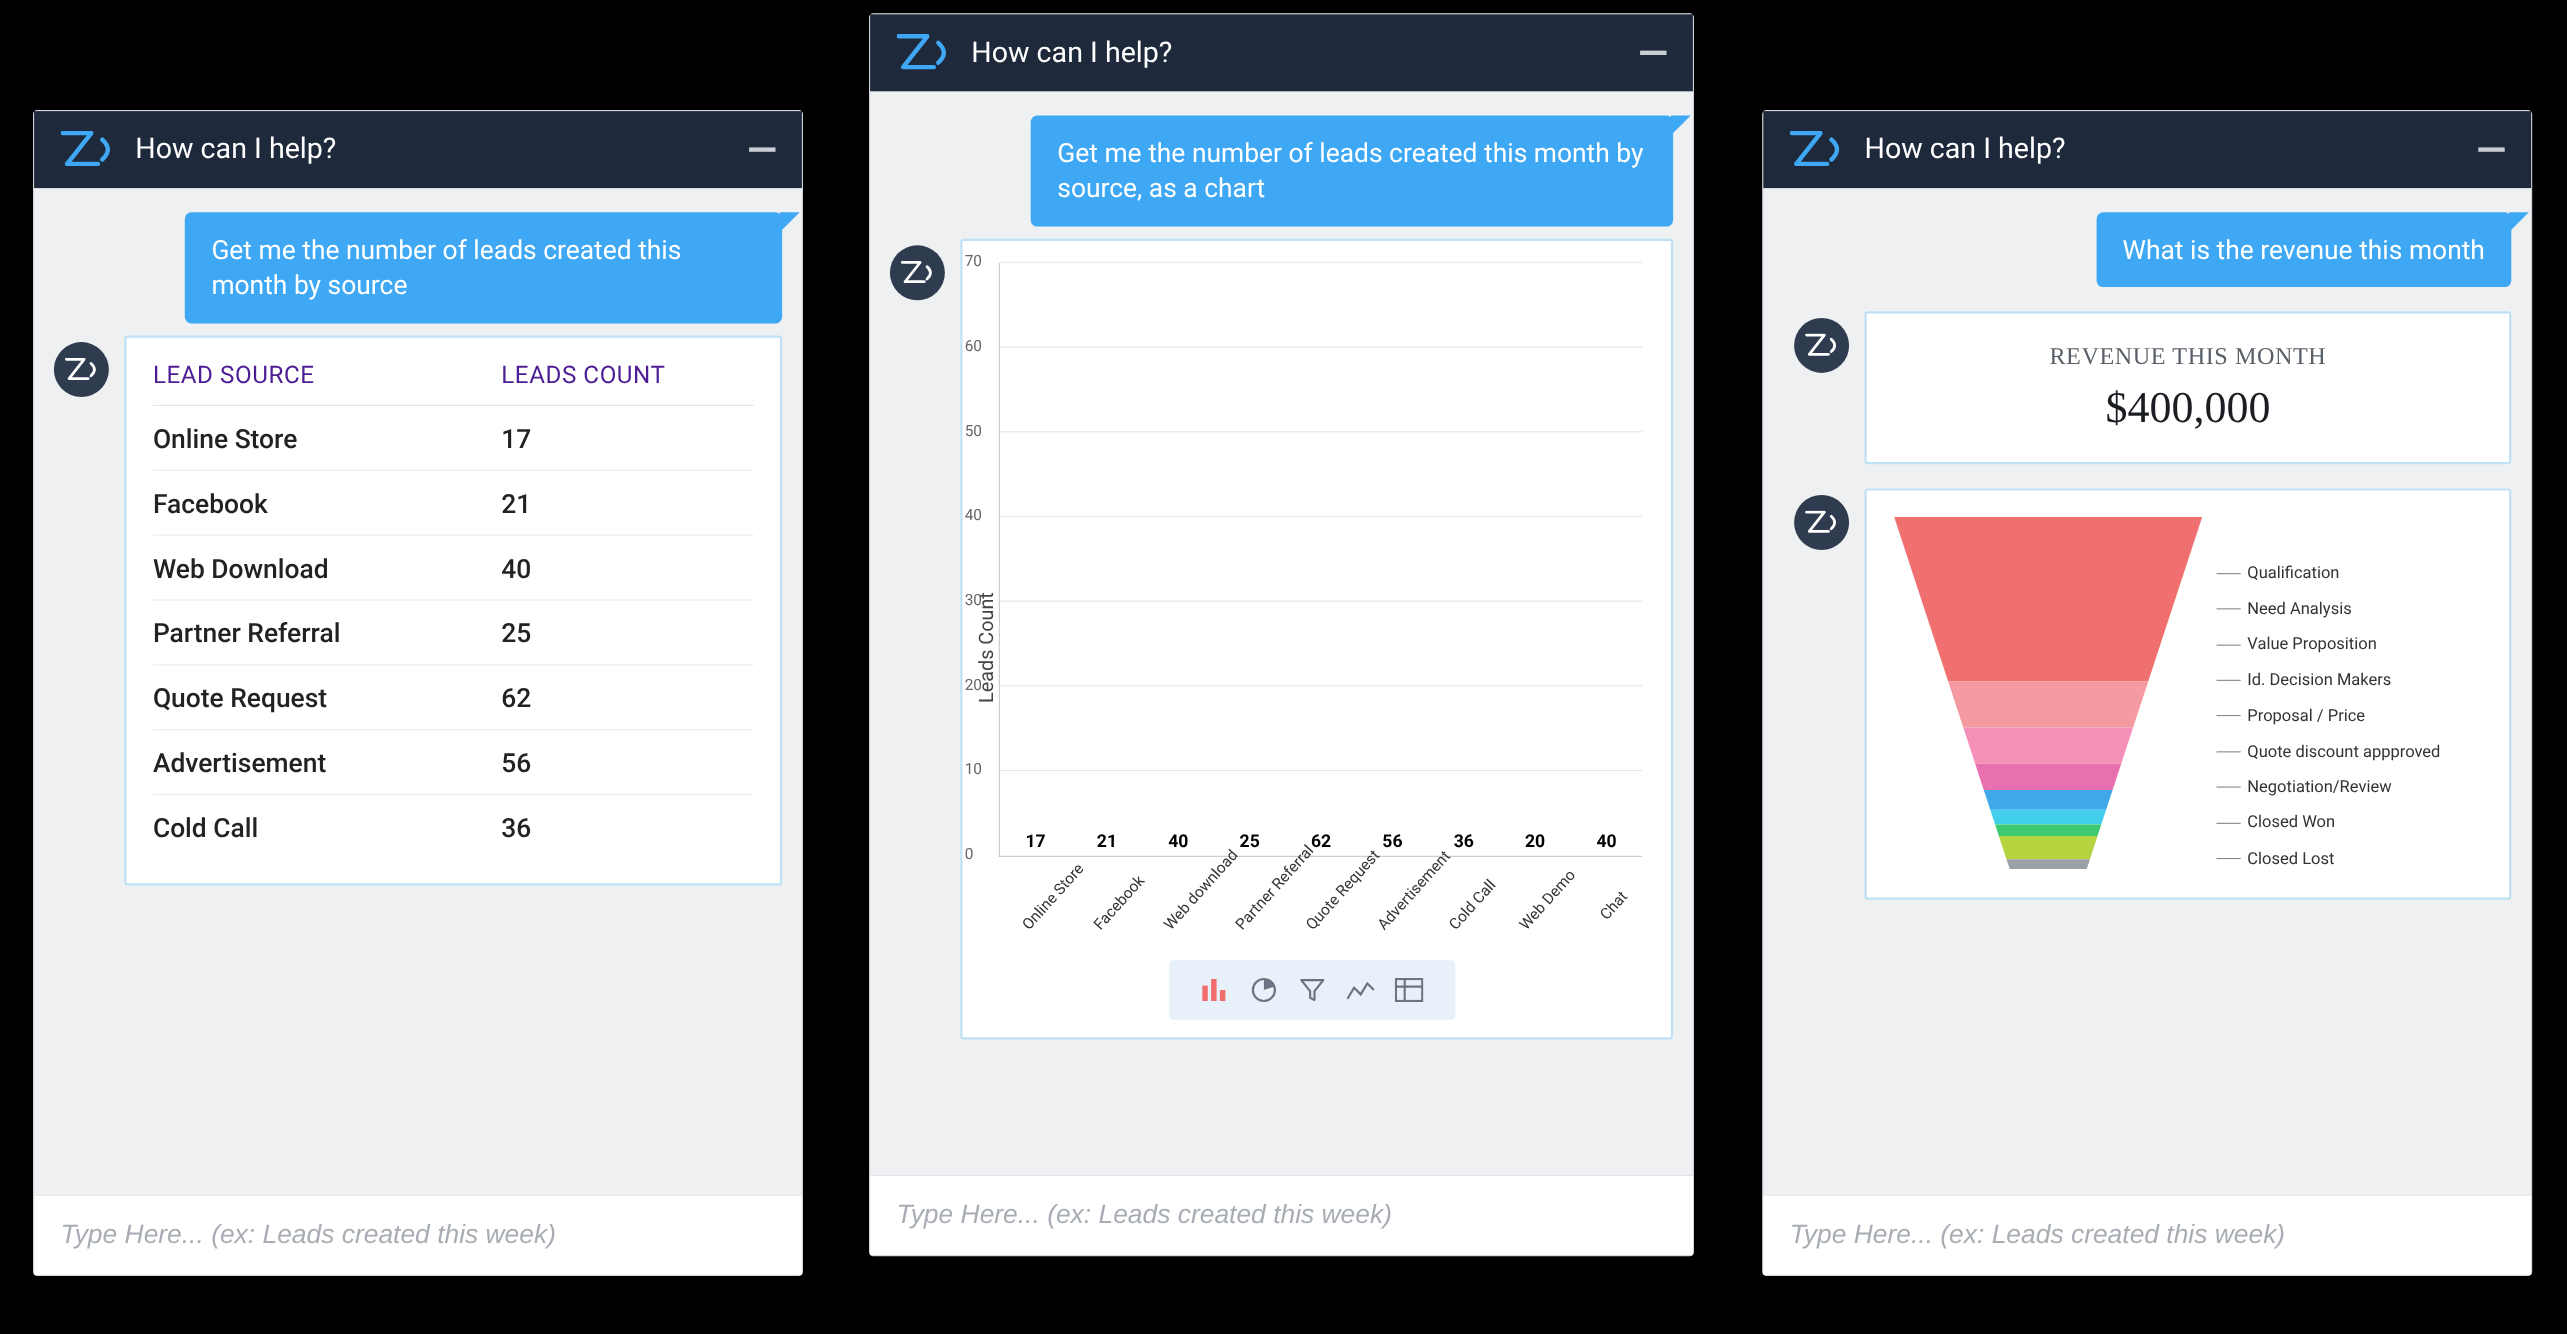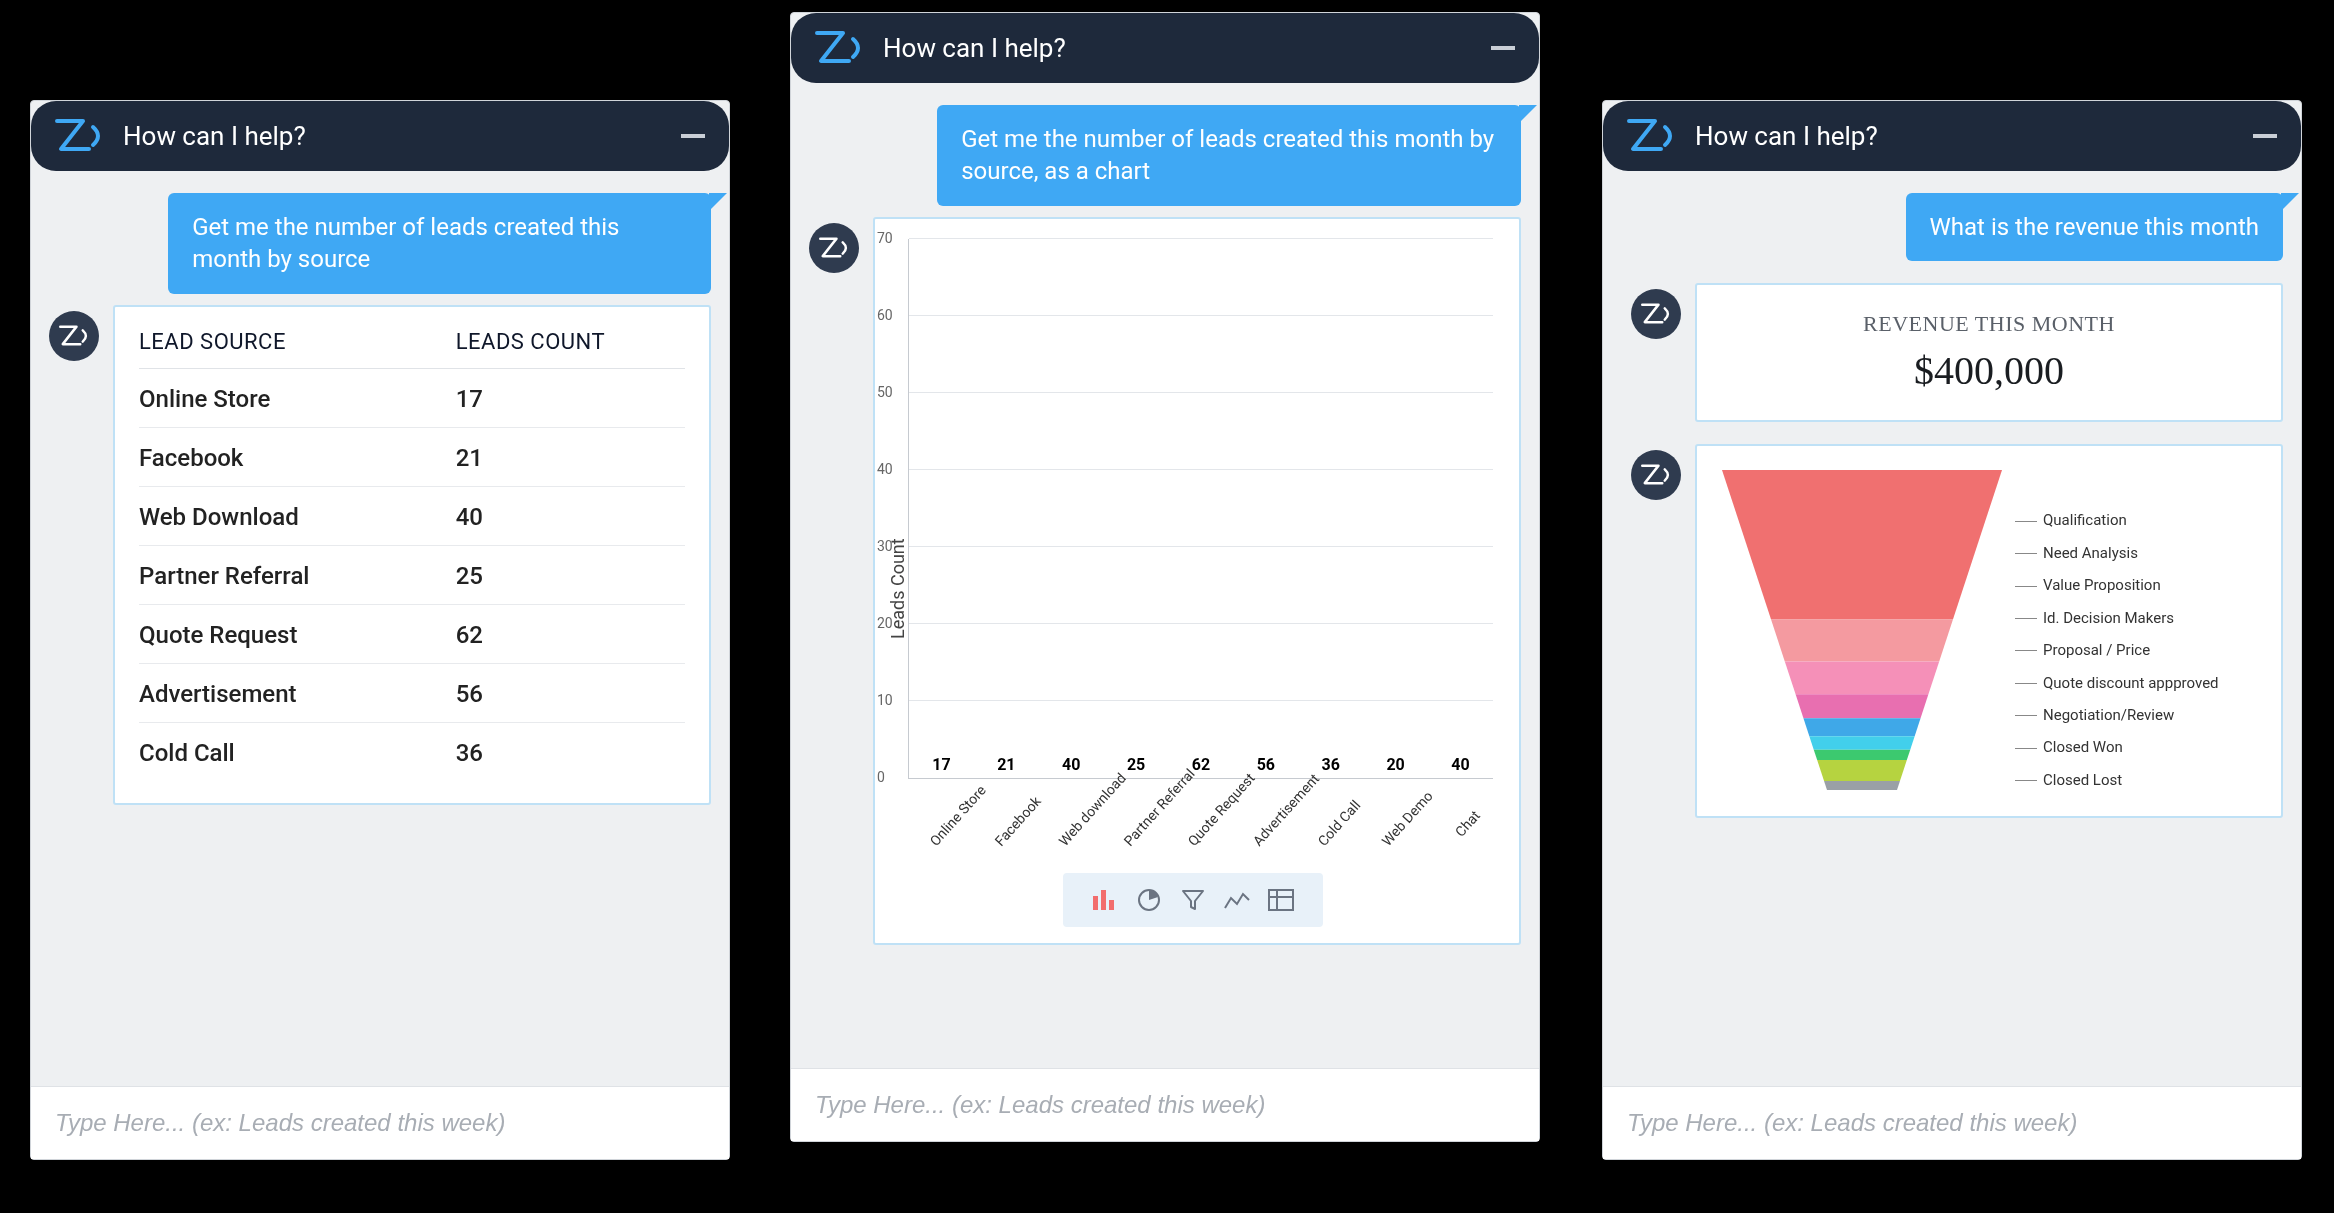--- a/index.html
+++ b/index.html
@@ -21,21 +21,20 @@
     flex-direction: column;
   }
   .panel-header {
     background: #1E293B;
     color: #fff;
     height: 70px;
     display: flex;
     align-items: center;
     padding: 0 24px;
     gap: 20px;
-    border-radius: 25px;
   }
   .zia-logo svg { display:block; }
   .panel-title { font-size: 26px; font-weight: 400; flex:1; }
   .minimize {
     width: 24px; height: 4px; background:#c9ced6; cursor:pointer;
   }
   .panel-body {
     flex:1;
     padding: 22px 18px 0 18px;
     overflow: hidden;
@@ -70,21 +69,21 @@
   }
   .bot-avatar svg{display:block}
   .bot-card{
     background:#fff;
     border:2px solid #BFE1F6;
     border-radius:3px;
     flex:1;
     padding:22px 24px;
   }
   
-  .lead-table-head{ display:flex; font-size:22px; color:#0f172a; letter-spacing:.5px; padding-bottom:14px; border-bottom:1px solid #E0E3E7;}
+  .lead-table-head{ display:flex; font-size:22px; color:#4c1d95; letter-spacing:.5px; padding-bottom:14px; border-bottom:1px solid #E0E3E7;}
   .lead-table-head .c1{ width:58%; }
   .lead-row{ display:flex; font-size:24px; color:#222; padding:16px 0 14px; border-bottom:1px solid #E8EAED;}
   .lead-row:last-child{border-bottom:none;}
   .lead-row .c1{ width:58%; font-weight:500;}
   .lead-row .c2{ font-weight:500;}
   
   .chart-wrap{ display:flex; height:620px; }
   .chart-yaxis-label{
     writing-mode:vertical-rl; transform:rotate(180deg);
     font-size:18px; color:#444; text-align:center; padding:0 4px 80px 0;

